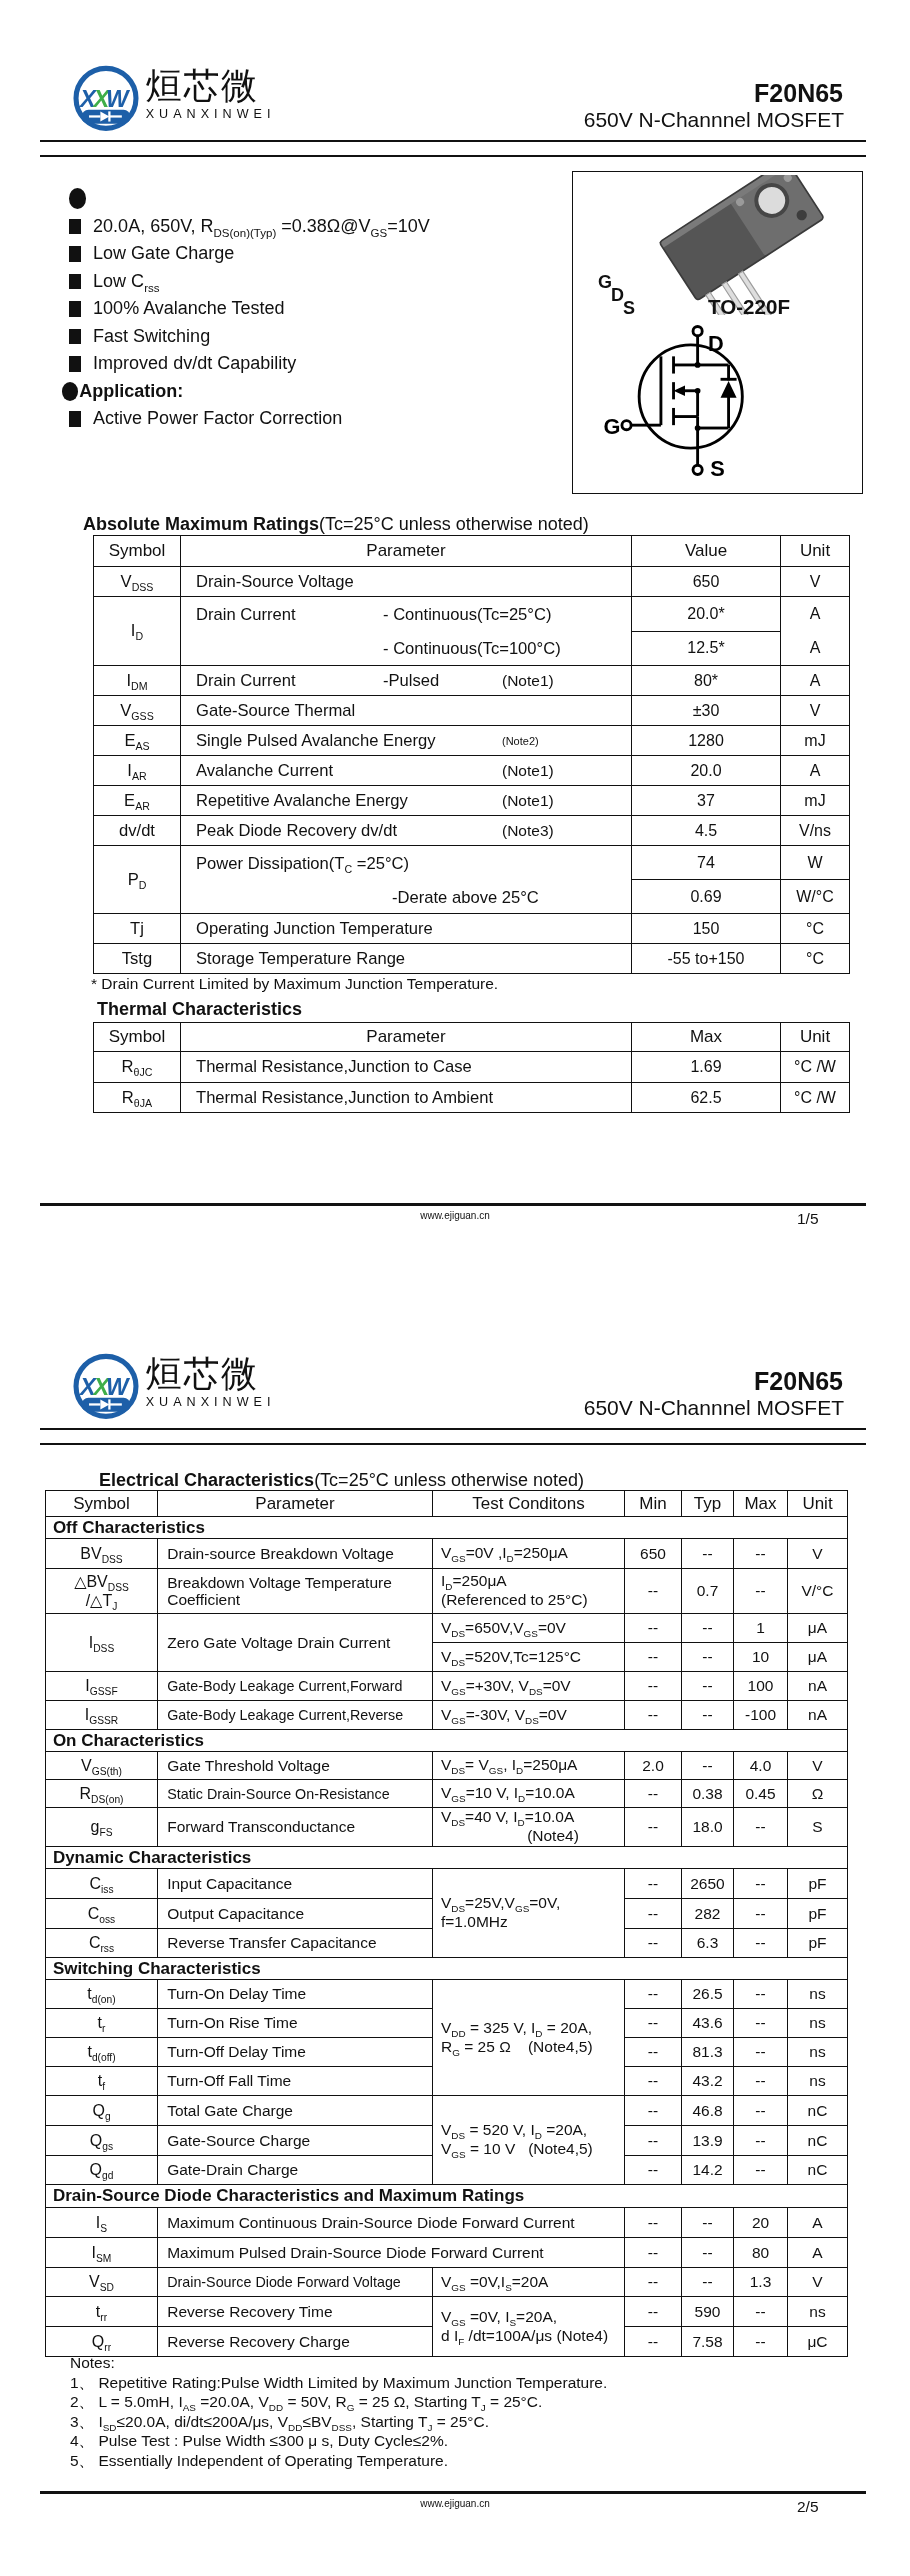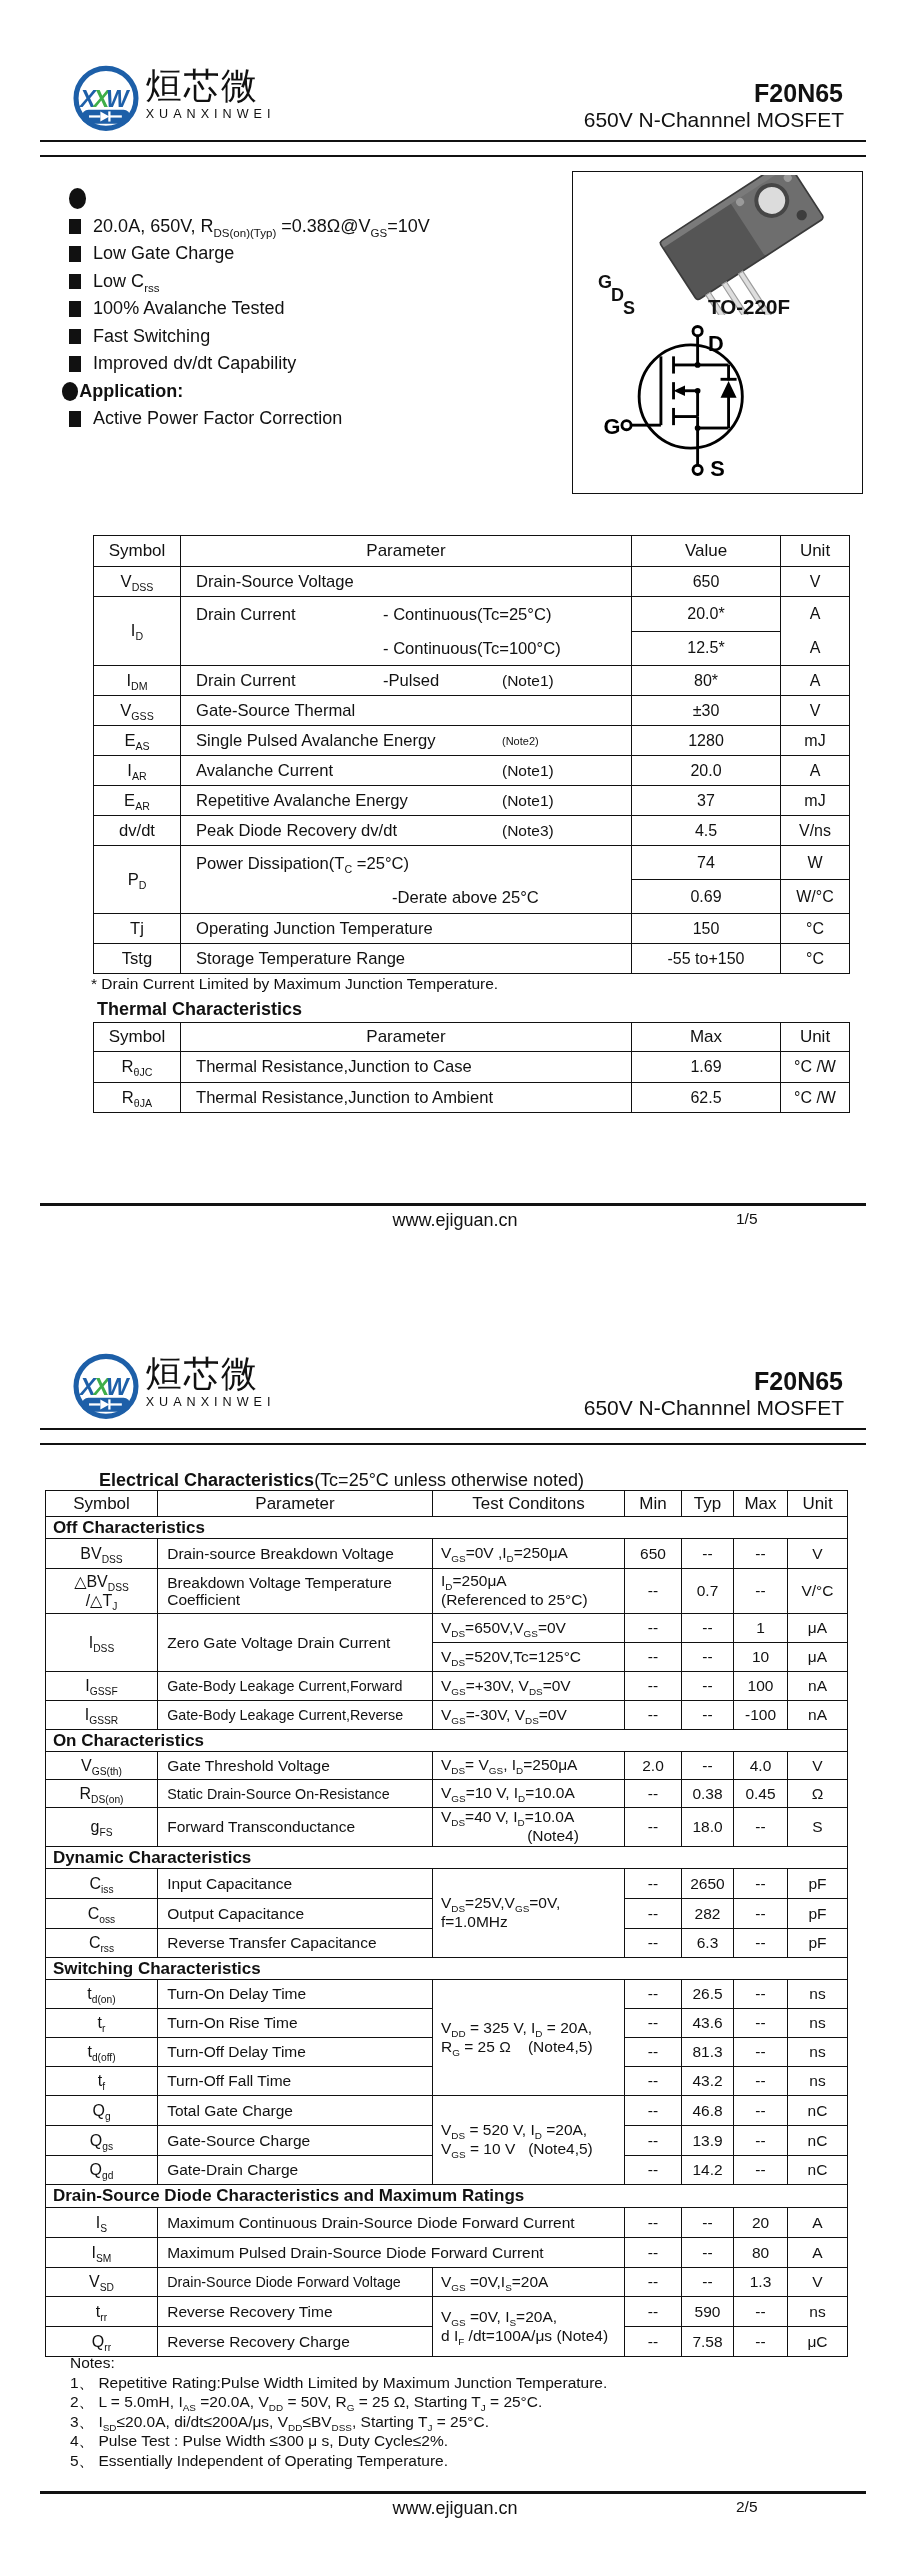--- a/index.html
+++ b/index.html
@@ -58,22 +58,22 @@
   .band td{text-align:left;font-weight:bold;font-size:17px;padding-left:6.9px}
   .rel{position:relative}
   .asp{position:absolute;white-space:nowrap}
   .vc{position:absolute;top:50%;transform:translateY(-50%);white-space:nowrap}
   .stack{vertical-align:top;padding:0}
   .su{height:34px;display:flex;align-items:center;justify-content:center}
   sub{font-size:64%;line-height:0}
   
   .notes{position:absolute;left:70px;top:1065px;font-size:15.5px;line-height:19.5px}
   .f-rule{position:absolute;left:40px;width:826px;top:1203px;height:3.4px;background:#111}
-  .f-site{position:absolute;left:0;right:0;top:1210px;text-align:center;font-size:18px}
-  .f-page{position:absolute;left:736px;top:1210px;font-size:15.5px}
+  .f-site{position:absolute;left:0;right:0;top:1210px;text-align:center;font-size:10px}
+  .f-page{position:absolute;left:797px;top:1210px;font-size:15.5px}
 </style>
 </head>
 <body>
 
 <div class="canvas">
 
   <section class="page" id="page1">
 
     <div class="logo">
       <svg class="logo-mark" viewBox="0 0 120 122">
@@ -185,20 +185,21 @@
         <polygon points="212,130 240,130 226,101" fill="#000"></polygon>
         <circle cx="172" cy="73" r="5" fill="#000"></circle>
         <circle cx="172" cy="118" r="5" fill="#000"></circle>
         <circle cx="172" cy="183" r="5" fill="#000"></circle>
         <text x="190" y="48" font-size="38" font-weight="bold" fill="#000">D</text>
         <text x="8" y="193" font-size="38" font-weight="bold" fill="#000">G</text>
         <text x="194" y="266" font-size="38" font-weight="bold" fill="#000">S</text>
       </svg>
     </div>
 
+    <div class="sect h-abs"><b>Absolute Maximum Ratings</b><span>(Tc=25°C unless otherwise noted)</span></div>
 
     <table class="t t-abs">
       <colgroup>
           <col style="width:87px">
           <col style="width:451px">
           <col style="width:149px">
           <col style="width:69px">
         </colgroup>
       <tbody>
           <tr style="height:31px">

